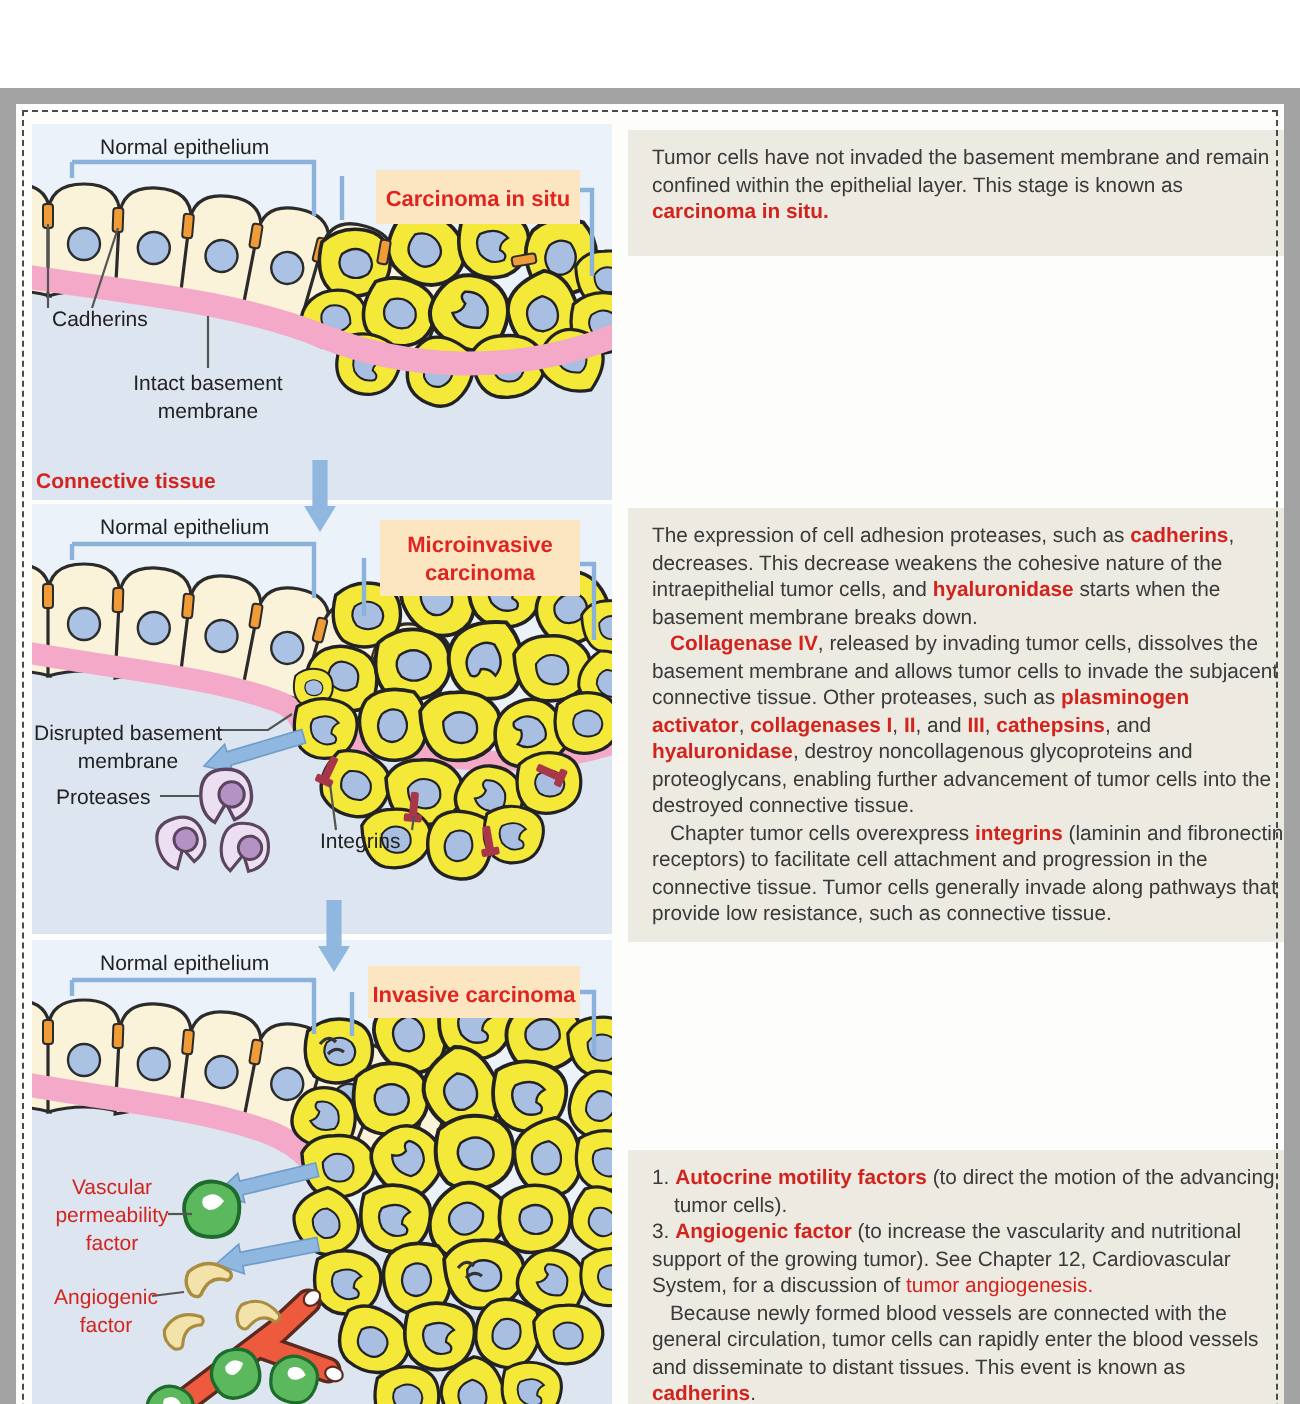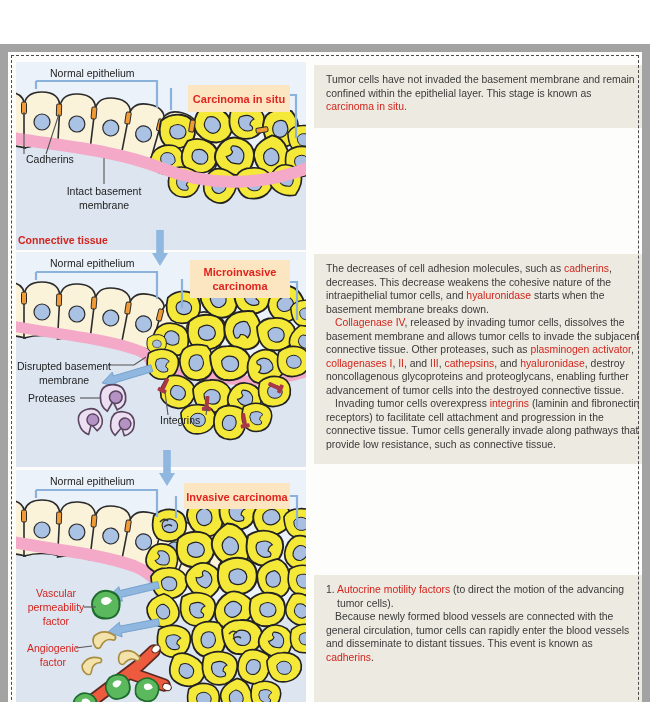--- a/index.html
+++ b/index.html
@@ -7,21 +7,21 @@
          border:8px solid #a3a3a3;font-family:"Liberation Sans",sans-serif;overflow:hidden;margin-top:44px;}
   #dashed{position:absolute;left:3px;top:3px;right:3px;bottom:3px;border:1.5px dashed #4a4a4a;pointer-events:none;z-index:40;}
   .panel{position:absolute;left:8px;}
   #p1{top:10px;} #p2{top:200px;} #p3{top:418px;}
   .tb{position:absolute;left:306px;width:338px;box-sizing:border-box;background:#edeae2;
       padding:8px 10px 6px 12px;font-size:10.4px;line-height:13.5px;color:#3a3a3a;}
   #tb1{top:13px;min-height:63px;} #tb2{top:202px;min-height:210px;} #tb3{top:523px;min-height:168px;}
   .para{margin:0;}
   .para.ind{text-indent:9px;}
   .para.li{padding-left:11px;text-indent:-11px;}
-  .red{color:#d2241c;font-weight:normal;text-align:center;}
+  .red{color:#d2241c;font-weight:bold;text-align:center;}
   .rn{color:#d2241c;}
   .b{font-weight:bold;}
   svg text{font-family:"Liberation Sans",sans-serif;}
   .lbl{font-size:10.5px;fill:#222;}
   .ctr{text-anchor:middle;}
   .redlbl{fill:#d2251f;font-size:10.5px;}
   .boldlbl{font-weight:bold;}
   .title{fill:#e0241f;font-weight:bold;font-size:11px;text-anchor:middle;}
   .ptr{stroke:#555;stroke-width:1.1;fill:none;}
   .bracket{stroke:#8ab2da;stroke-width:2.2;fill:none;}
@@ -269,21 +269,22 @@
 
   <svg class="overlay" width="650" height="702">
     <path d="M 148.2,178 L 148.2,201 L 144,201 L 152,214 L 160,201 L 155.8,201 L 155.8,178 Z" fill="#8fb7df"></path>
     <path d="M 155.2,398 L 155.2,421 L 151,421 L 159,434 L 167,421 L 162.8,421 L 162.8,398 Z" fill="#8fb7df"></path>
   </svg>
 
   <div id="tb1" class="tb">
       <div class="para"><span>Tumor cells have not invaded the basement membrane and remain confined within the epithelial layer. This stage is known as </span><span class="red">carcinoma in situ.</span></div>
     </div>
   <div id="tb2" class="tb">
-      <div class="para"><span>The decreases of cell adhesion molecules, such as </span><span class="red">cadherins</span><span>, decreases. This decrease weakens the cohesive nature of the intraepithelial tumor cells, and </span><span class="red">hyaluronidase</span><span> starts when the basement membrane breaks down.</span></div>
+      <div class="para"><span>The expression of cell adhesion proteases, such as </span><span class="red">cadherins</span><span>, decreases. This decrease weakens the cohesive nature of the intraepithelial tumor cells, and </span><span class="red">hyaluronidase</span><span> starts when the basement membrane breaks down.</span></div>
       <div class="para ind"><span class="red">Collagenase IV</span><span>, released by invading tumor cells, dissolves the basement membrane and allows tumor cells to invade the subjacent connective tissue. Other proteases, such as </span><span class="red">plasminogen activator</span><span>, </span><span class="red">collagenases I</span><span>, </span><span class="red">II</span><span>, and </span><span class="red">III</span><span>, </span><span class="red">cathepsins</span><span>, and </span><span class="red">hyaluronidase</span><span>, destroy noncollagenous glycoproteins and proteoglycans, enabling further advancement of tumor cells into the destroyed connective tissue.</span></div>
-      <div class="para ind"><span>Invading tumor cells overexpress </span><span class="red">integrins</span><span> (laminin and fibronectin receptors) to facilitate cell attachment and progression in the connective tissue. Tumor cells generally invade along pathways that provide low resistance, such as connective tissue.</span></div>
+      <div class="para ind"><span>Chapter tumor cells overexpress </span><span class="red">integrins</span><span> (laminin and fibronectin receptors) to facilitate cell attachment and progression in the connective tissue. Tumor cells generally invade along pathways that provide low resistance, such as connective tissue.</span></div>
     </div>
   <div id="tb3" class="tb">
       <div class="para li"><span>1. </span><span class="red">Autocrine motility factors</span><span> (to direct the motion of the advancing tumor cells).</span></div>
+      <div class="para"><span>3. </span><span class="red">Angiogenic factor</span><span> (to increase the vascularity and nutritional support of the growing tumor). See Chapter 12, Cardiovascular System, for a discussion of </span><span class="rn">tumor angiogenesis.</span></div>
       <div class="para ind"><span>Because newly formed blood vessels are connected with the general circulation, tumor cells can rapidly enter the blood vessels and disseminate to distant tissues. This event is known as </span><span class="red">cadherins</span><span>.</span></div>
     </div>
 </div>
 
 </body></html>

